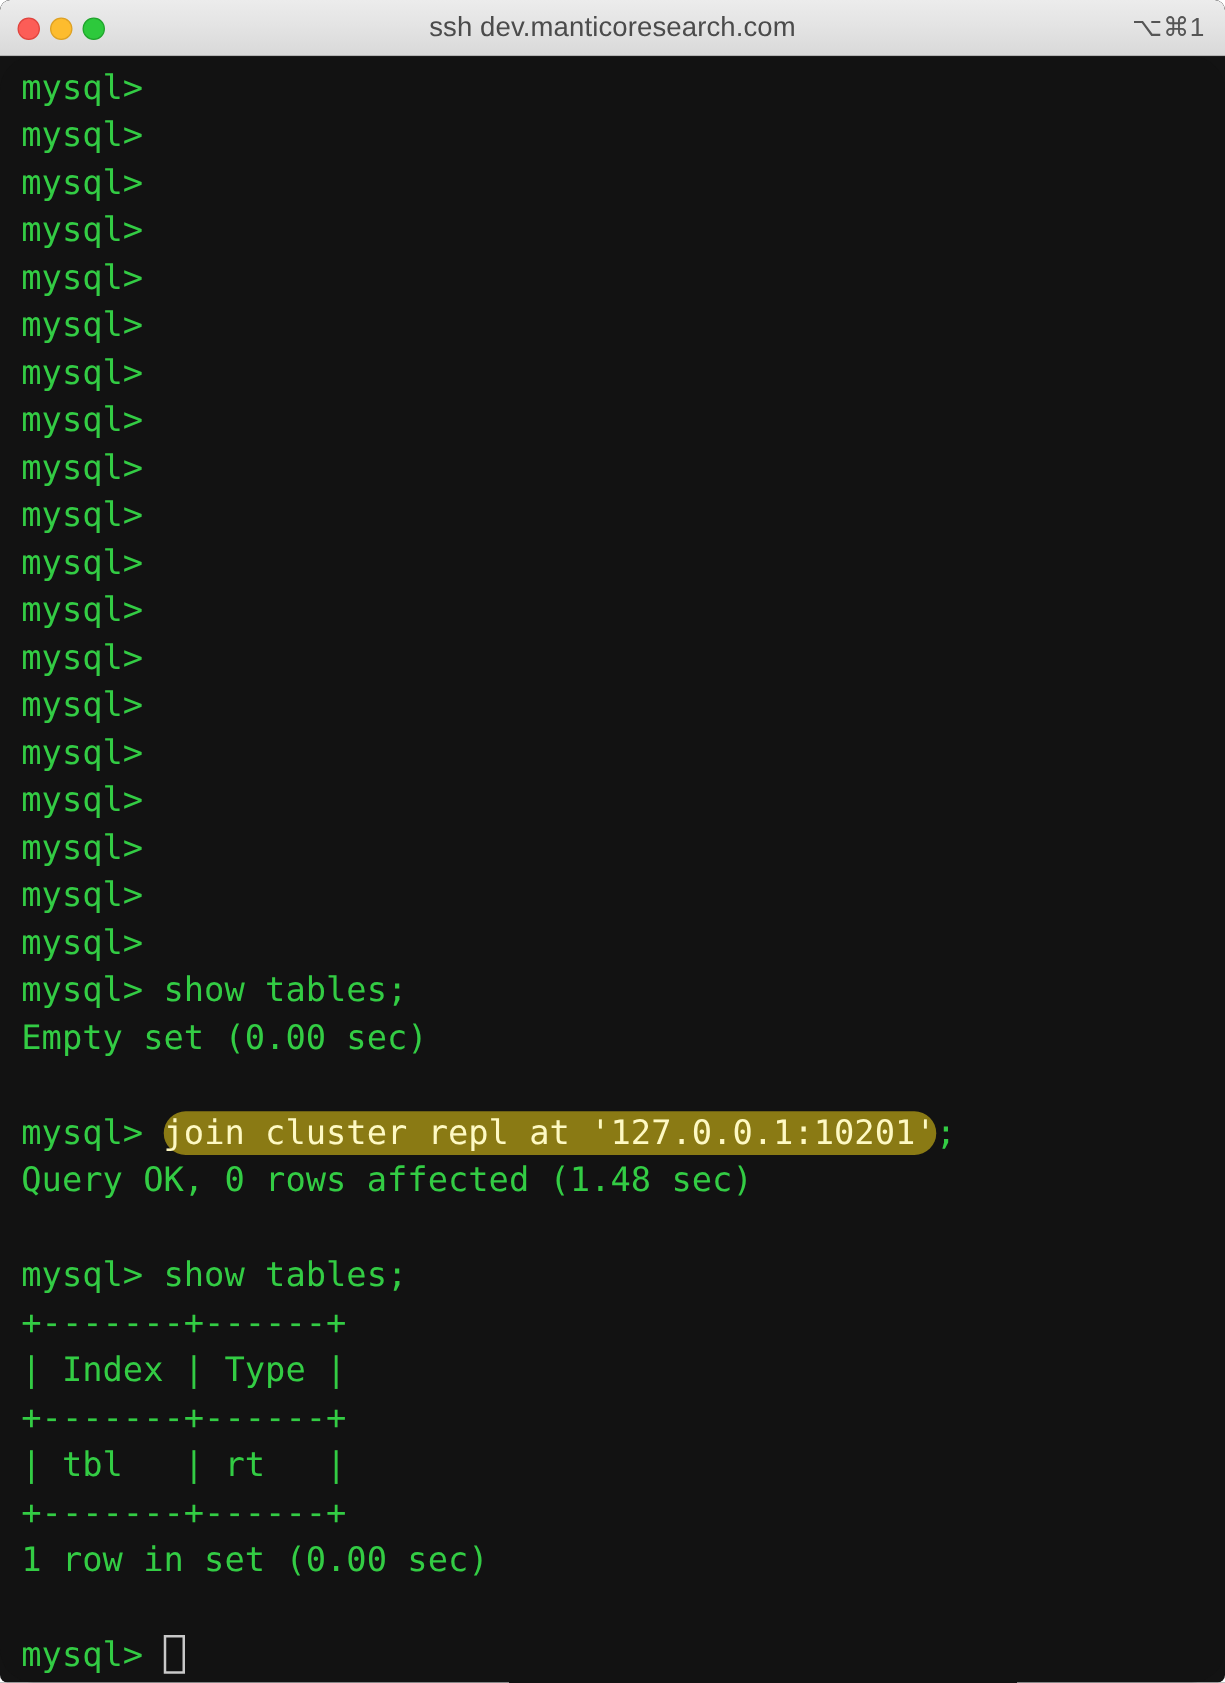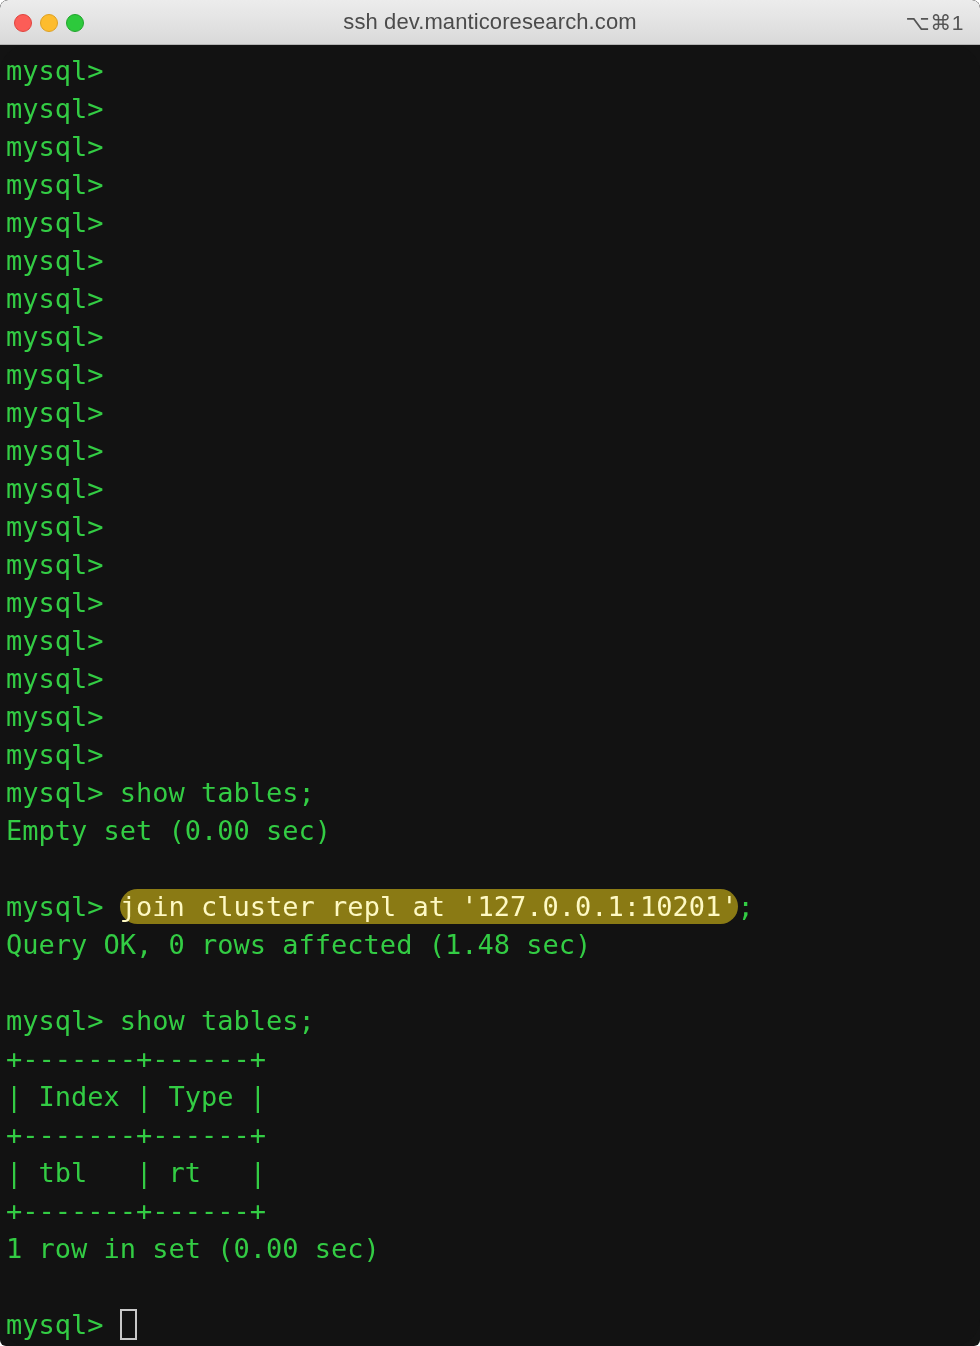--- a/index.html
+++ b/index.html
@@ -71,21 +71,21 @@
     font-family: "Liberation Sans", sans-serif;
     font-size: 21px;
     color: #555555;
     letter-spacing: 0.5px;
   }
 
   
   .terminal {
     flex: 1 1 auto;
     background: #121212;
-    padding: 7px 0 0 6px;
+    padding: 7px 0 0 17px;
     font-family: "DejaVu Sans Mono", monospace;
     font-size: 27px;
     line-height: 38px;
     color: #33cc44;
     overflow: hidden;
     white-space: pre;
     border-radius: 27px;
   }
   .line {
     height: 38px;

